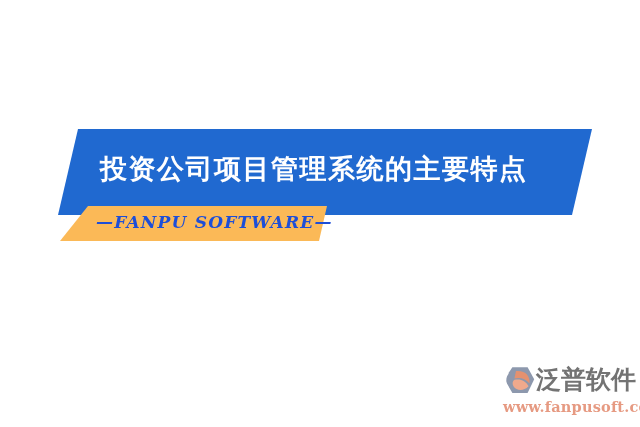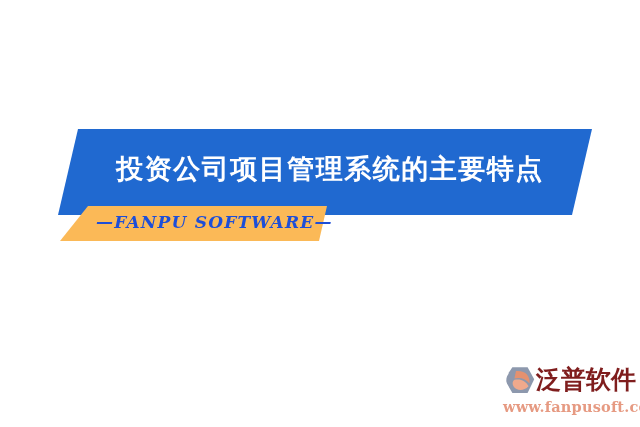--- a/index.html
+++ b/index.html
@@ -11,21 +11,20 @@
     height: 427px;
     background: #ffffff;
     font-family: "Liberation Sans", sans-serif;
     overflow: hidden;
   }
   #canvas {
     position: relative;
     width: 640px;
     height: 315px;
     background: #ffffff;
-    text-align: center;
   }
 
   
   #banner {
     position: absolute;
     left: 0;
     top: 0;
     width: 640px;
     height: 427px;
     pointer-events: none;
@@ -77,21 +76,21 @@
     position: absolute;
     left: 3px;
     top: 2px;
     width: 32px;
     height: 30px;
   }
   #logo-cn {
     position: absolute;
     left: 36px;
     top: 0px;
-    color: #7f1d1d;
+    color: #737373;
     font-family: "DejaVu Sans", "Liberation Sans", sans-serif;
     font-size: 25px;
     font-weight: 700;
     letter-spacing: 0px;
     line-height: 32px;
     white-space: nowrap;
   }
   #logo-url {
     position: absolute;
     left: 3px;

